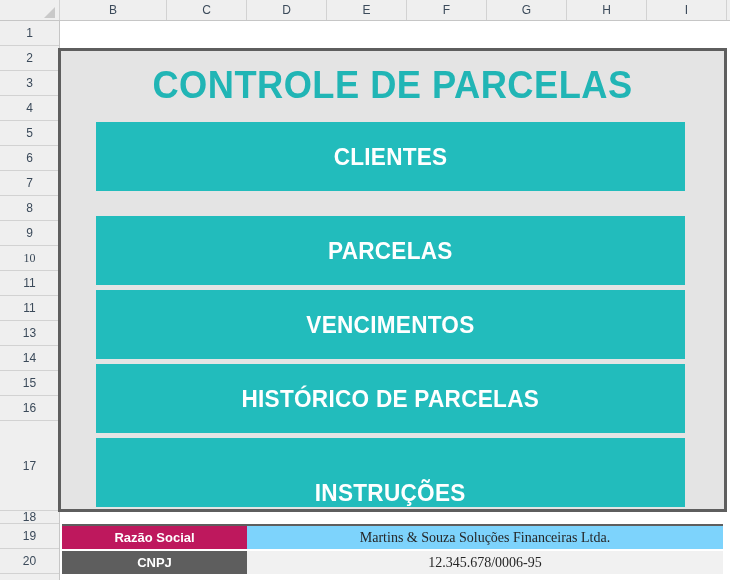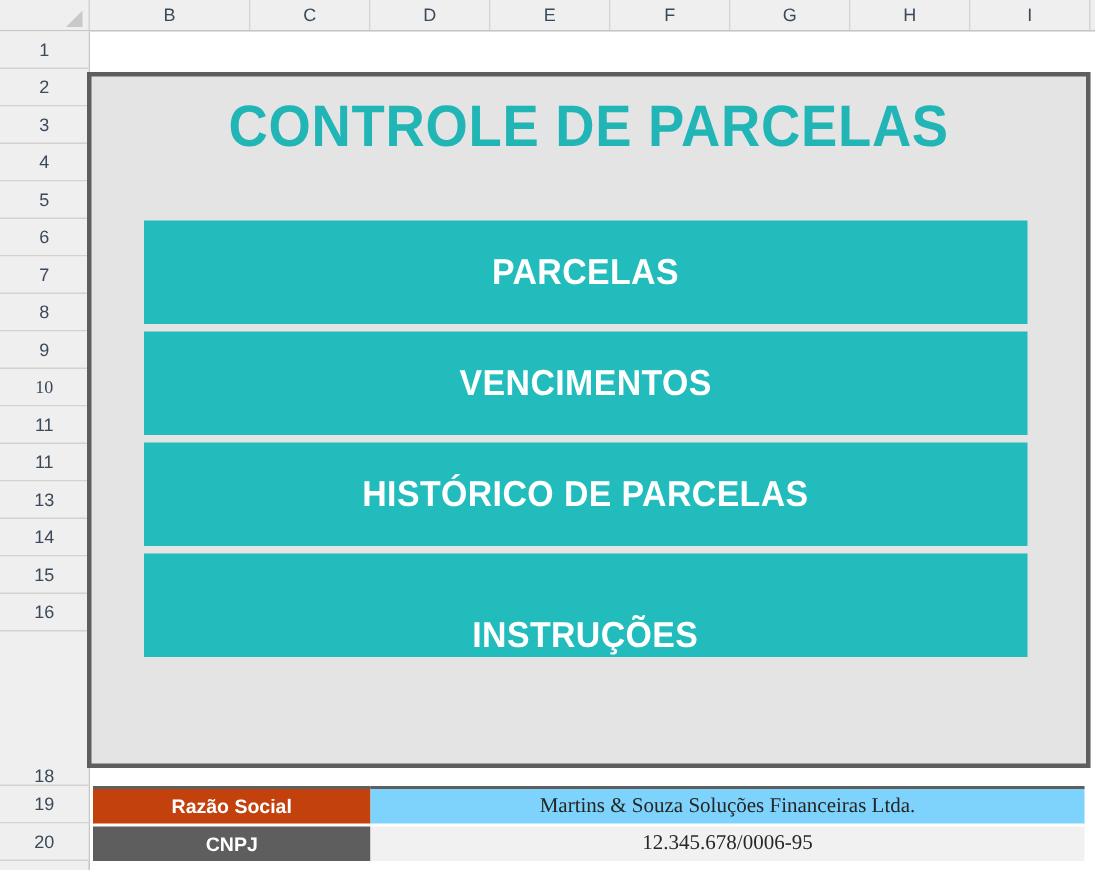--- a/index.html
+++ b/index.html
@@ -199,51 +199,55 @@
       <div class="row-head" style="top: 150px; height: 25px;">7</div>
       <div class="row-head" style="top: 175px; height: 25px;">8</div>
       <div class="row-head" style="top: 200px; height: 25px;">9</div>
       <div class="row-head" style="top: 225px; height: 25px; font-family: Liberation Serif, serif;">10</div>
       <div class="row-head" style="top: 250px; height: 25px;">11</div>
       <div class="row-head" style="top: 275px; height: 25px;">11</div>
       <div class="row-head" style="top: 300px; height: 25px;">13</div>
       <div class="row-head" style="top: 325px; height: 25px;">14</div>
       <div class="row-head" style="top: 350px; height: 25px;">15</div>
       <div class="row-head" style="top: 375px; height: 25px;">16</div>
+      <div class="row-head" style="top: 400px; height: 90px;">17</div>
       <div class="row-head" style="top: 490px; height: 13px;">18</div>
       <div class="row-head" style="top: 503px; height: 25px;">19</div>
       <div class="row-head" style="top: 528px; height: 25px;">20</div>
     </div>
 
   <div class="sheet-canvas"></div>
 
   <div class="menu-panel" style="border-color: rgb(94, 94, 94); background: rgb(228, 228, 228);">
 
     <div class="panel-title" style="color: rgb(33, 181, 181);">CONTROLE DE PARCELAS</div>
 
     <div class="menu-buttons">
+      <div class="menu-btn" style="background: rgb(34, 188, 188);">
+        <span>CLIENTES</span>
+      </div>
       <div class="menu-btn" style="background: rgb(34, 188, 188); margin-top: 25px;">
         <span>PARCELAS</span>
       </div>
       <div class="menu-btn" style="background: rgb(34, 188, 188);">
         <span>VENCIMENTOS</span>
       </div>
       <div class="menu-btn" style="background: rgb(34, 188, 188);">
         <span>HISTÓRICO DE PARCELAS</span>
       </div>
       <div class="menu-btn" style="background: rgb(34, 188, 188); align-items: flex-end;">
         <span>INSTRUÇÕES</span>
       </div>
     </div>
   </div>
 
   <table class="info-table">
     <tbody>
         <tr>
-      <td class="info-label" style="background: #c2410c;">Razão Social</td>
+      <td class="info-label" style="background: #be185d;">Razão Social</td>
       <td class="info-value" style="background: #7dd3fc;">Martins &amp; Souza Soluções Financeiras Ltda.</td>
     </tr>
     <tr>
       <td class="info-label" style="background: rgb(94, 94, 94);">CNPJ</td>
       <td class="info-value" style="background: rgb(241, 241, 241);">12.345.678/0006-95</td>
     </tr>
   </tbody>
     </table>
 
 </div>

